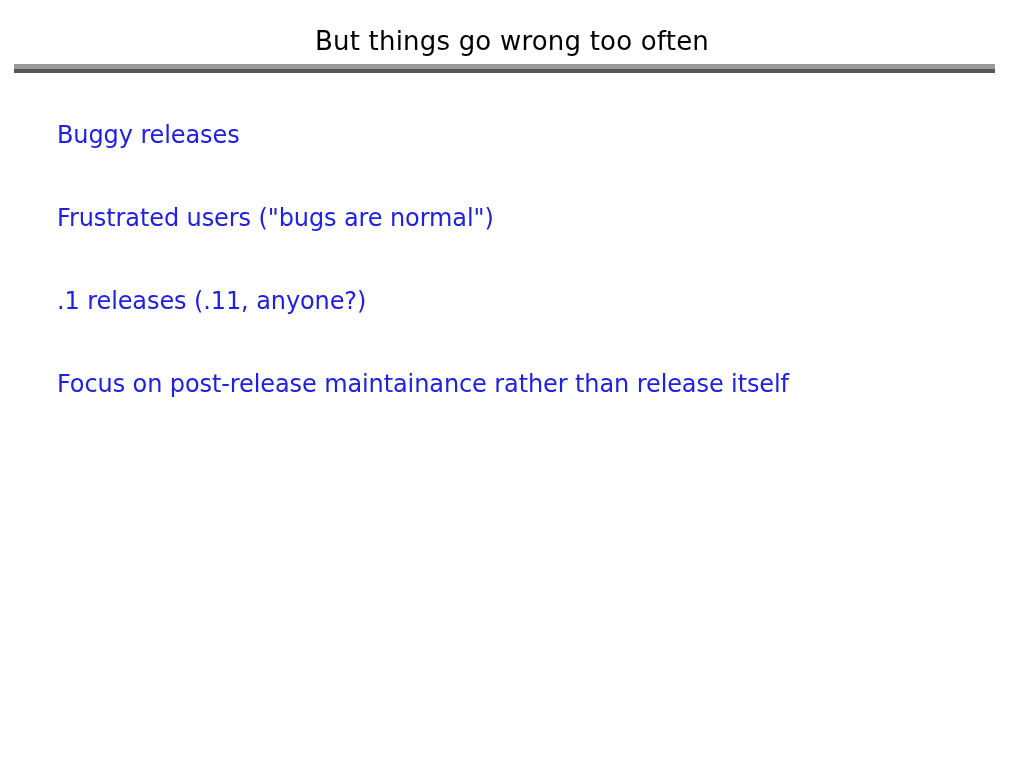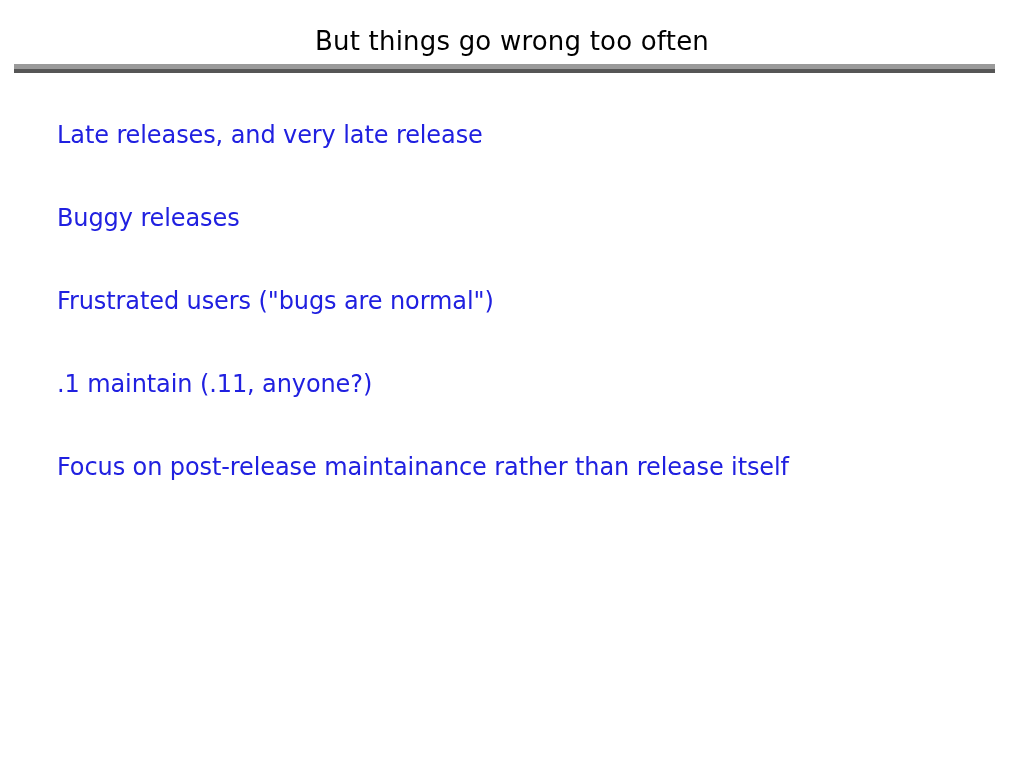--- a/index.html
+++ b/index.html
@@ -85,20 +85,19 @@
 <div id="slide">
 
   <div id="slide-title">But things go wrong too often</div>
 
   <div id="title-rule">
     <div class="rule-top"></div>
     <div class="rule-bottom"></div>
   </div>
 
   <ul id="body-list">
-    <li class="body-line">Late releases, and very late release</li>
     <li class="body-line">Buggy releases</li>
     <li class="body-line">Frustrated users ("bugs are normal")</li>
-    <li class="body-line">.1 maintain (.11, anyone?)</li>
+    <li class="body-line">.1 releases (.11, anyone?)</li>
     <li class="body-line">Focus on post-release maintainance rather than release itself</li>
   </ul>
 
 </div>
 
 </body></html>

